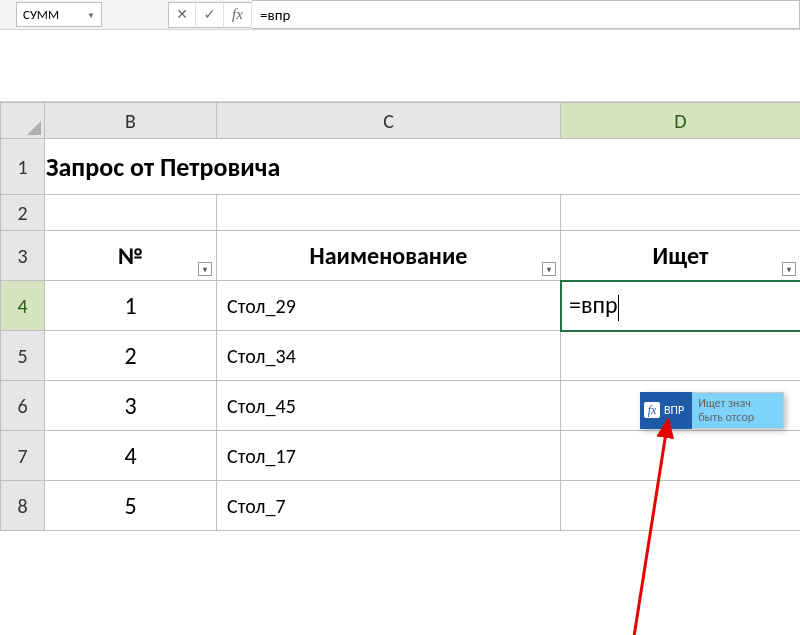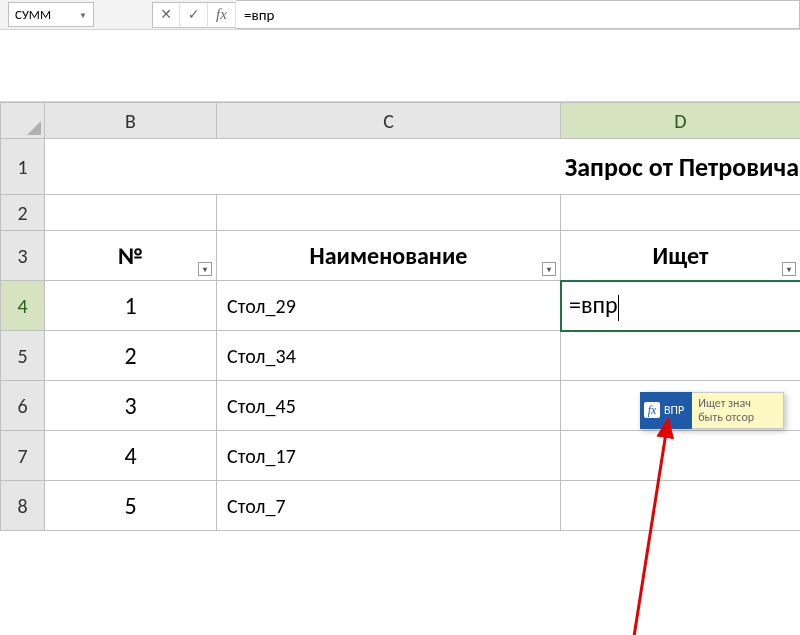--- a/index.html
+++ b/index.html
@@ -1,20 +1,20 @@
 <!DOCTYPE html>
 <html><head>
 <meta charset="utf-8">
 <style>
   * { box-sizing: border-box; }
   html, body { margin: 0; padding: 0; font-family: Calibri, Arial, sans-serif; background: #fff; width: 800px; height: 635px; overflow: hidden; }
 
   
   .fb-wrap { display: flex; align-items: stretch; height: 30px; border-bottom: 1px solid #d4d4d4; background: #f3f3f3; }
-  .name-box { display: flex; align-items: center; background: #fff; border: 1px solid #c0c0c0; margin: 2px 8px; padding: 0 6px; min-width: 86px; font-size: 13px; }
+  .name-box { display: flex; align-items: center; background: #fff; border: 1px solid #c0c0c0; margin: 2px 16px; padding: 0 6px; min-width: 86px; font-size: 13px; }
   .name-box .dd { margin-left: auto; color: #666; font-size: 8px; }
   .fb-gap { width: 50px; }
   .fb-btns { display: flex; align-items: center; }
   .fb-btn { width: 28px; height: 26px; display: flex; align-items: center; justify-content: center; color: #666; border-right: 1px solid #e0e0e0; font-size: 14px; background: #fff; border-top:1px solid #c0c0c0; border-bottom:1px solid #c0c0c0; }
   .fb-btn.first { border-left: 1px solid #c0c0c0; }
   .fb-btn .fx { font-style: italic; font-family: "Times New Roman", serif; font-size: 15px; }
   .fb-input { flex: 1; background: #fff; border: 1px solid #c0c0c0; border-left: none; display: flex; align-items: center; padding: 0 8px; font-size: 15px; }
   .fb-expand { height: 72px; background: #fff; border-bottom: 1px solid #d4d4d4; }
 
   
@@ -29,33 +29,33 @@
   th.colh.active { background: #d5e3c0; color: #2e5c1a; }
 
   col.cB { width: 172px; }
   col.cC { width: 344px; }
   col.cD { width: 240px; }
 
   tr.r1 td { height: 56px; }
   tr.r2 td { height: 36px; }
   tr.rdata td, tr.rhead td { height: 50px; }
 
-  .title-merge { text-align: right; font-weight: bold; font-size: 26px; }
+  .title-merge { text-align: left; font-weight: bold; font-size: 26px; }
   .hcell { text-align: center; font-weight: bold; font-size: 24px; position: relative; padding: 0 8px; }
   .fbtn { position: absolute; right: 4px; bottom: 4px; width: 14px; height: 14px; border: 1px solid #999; background: #fff; display: flex; align-items: center; justify-content: center; font-size: 8px; color: #555; }
   .num { text-align: center; font-size: 24px; }
   .name { text-align: left; font-size: 20px; padding-left: 10px; }
   td.active-cell { outline: 2px solid #217346; outline-offset: -1px; font-size: 24px; padding-left: 8px; position: relative; }
   td.active-cell .cursor-bar { display:inline-block; width:1px; height:26px; background:#000; vertical-align:middle; }
 
   
   .ac { position: absolute; left: 640px; top: 290px; display: flex; font-size: 12px; box-shadow: 2px 2px 6px rgba(0,0,0,.25); }
   .ac-left { background: #1e5aa8; color: #fff; display: flex; align-items: center; padding: 3px 8px 3px 4px; gap: 4px; }
   .ac-icon { width: 16px; height: 16px; background: #fff; color: #1e5aa8; border-radius: 2px; display: flex; align-items: center; justify-content: center; font-style: italic; font-family: "Times New Roman", serif; font-size: 12px; }
-  .ac-right { background: #fef9c3; border: 1px solid #c9c9c9; border-left: none; color: #666; padding: 3px 6px; line-height: 1.2; max-width: 92px; white-space: normal; }
+  .ac-right { background: #7dd3fc; border: 1px solid #c9c9c9; border-left: none; color: #666; padding: 3px 6px; line-height: 1.2; max-width: 92px; white-space: normal; }
 
   
   .anno { position: absolute; left: 0; top: 0; pointer-events: none; }
 
 </style>
 </head>
 <body>
 
 <div class="fb-wrap">
   <div class="name-box">

